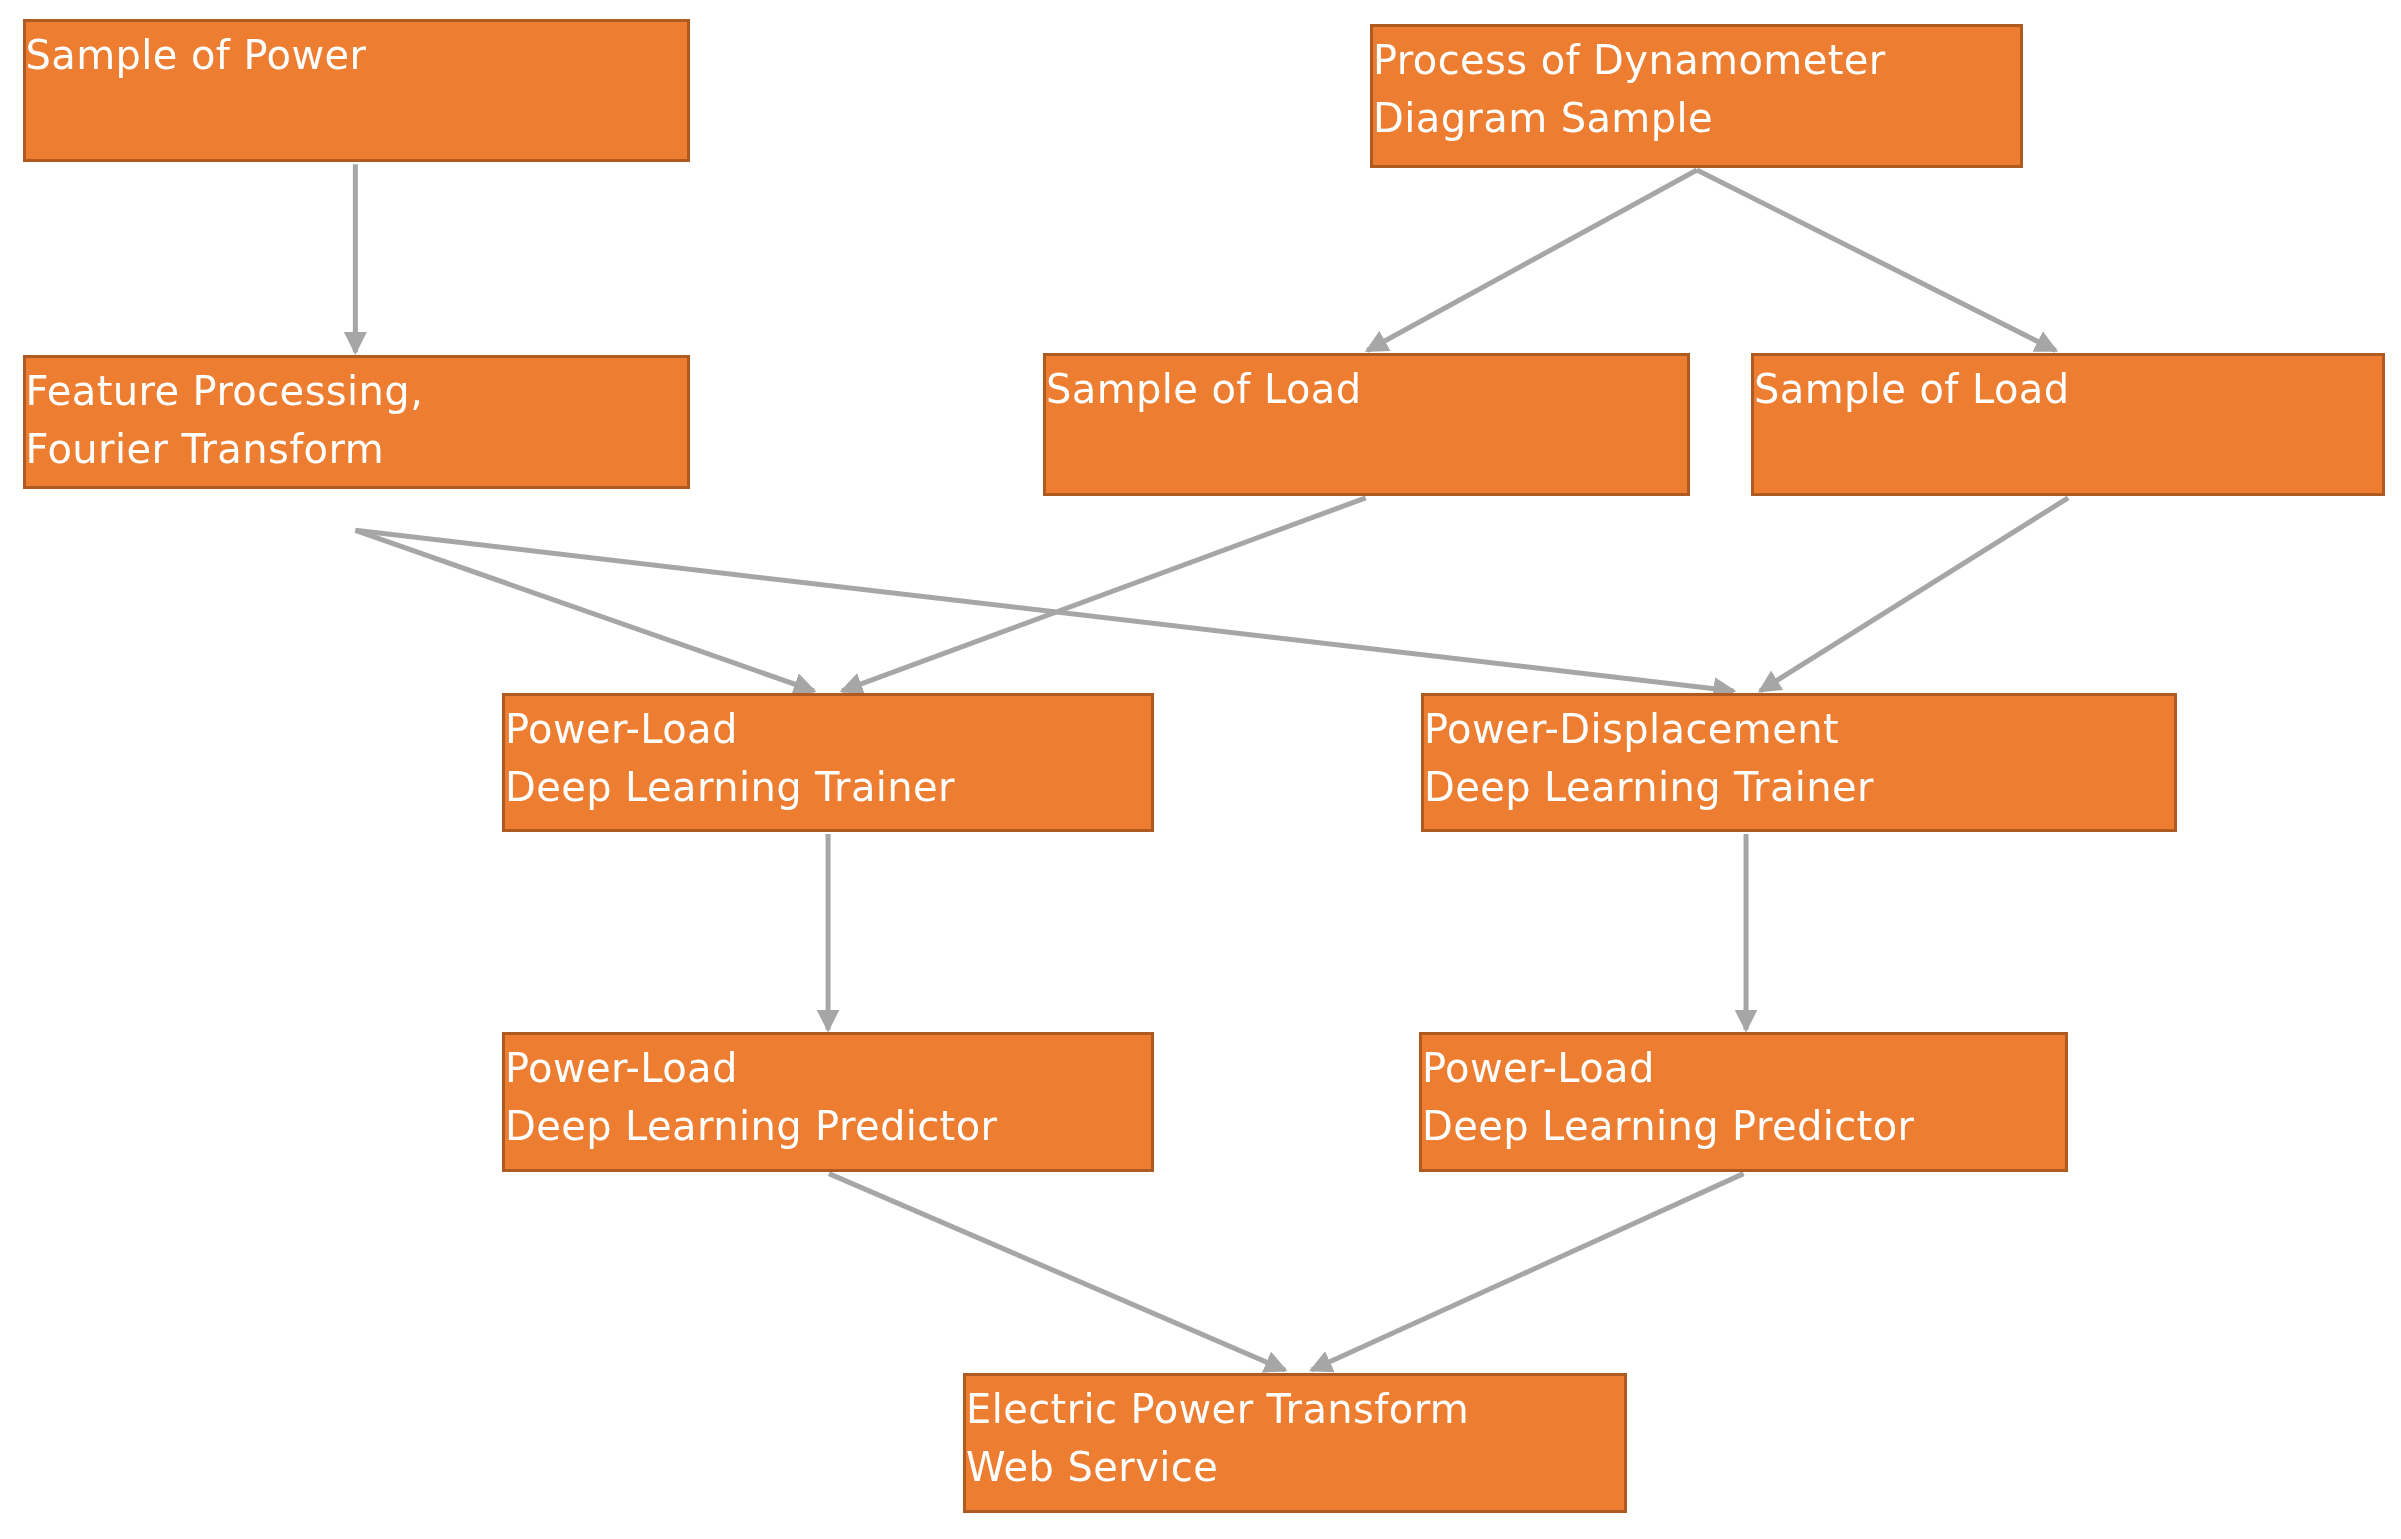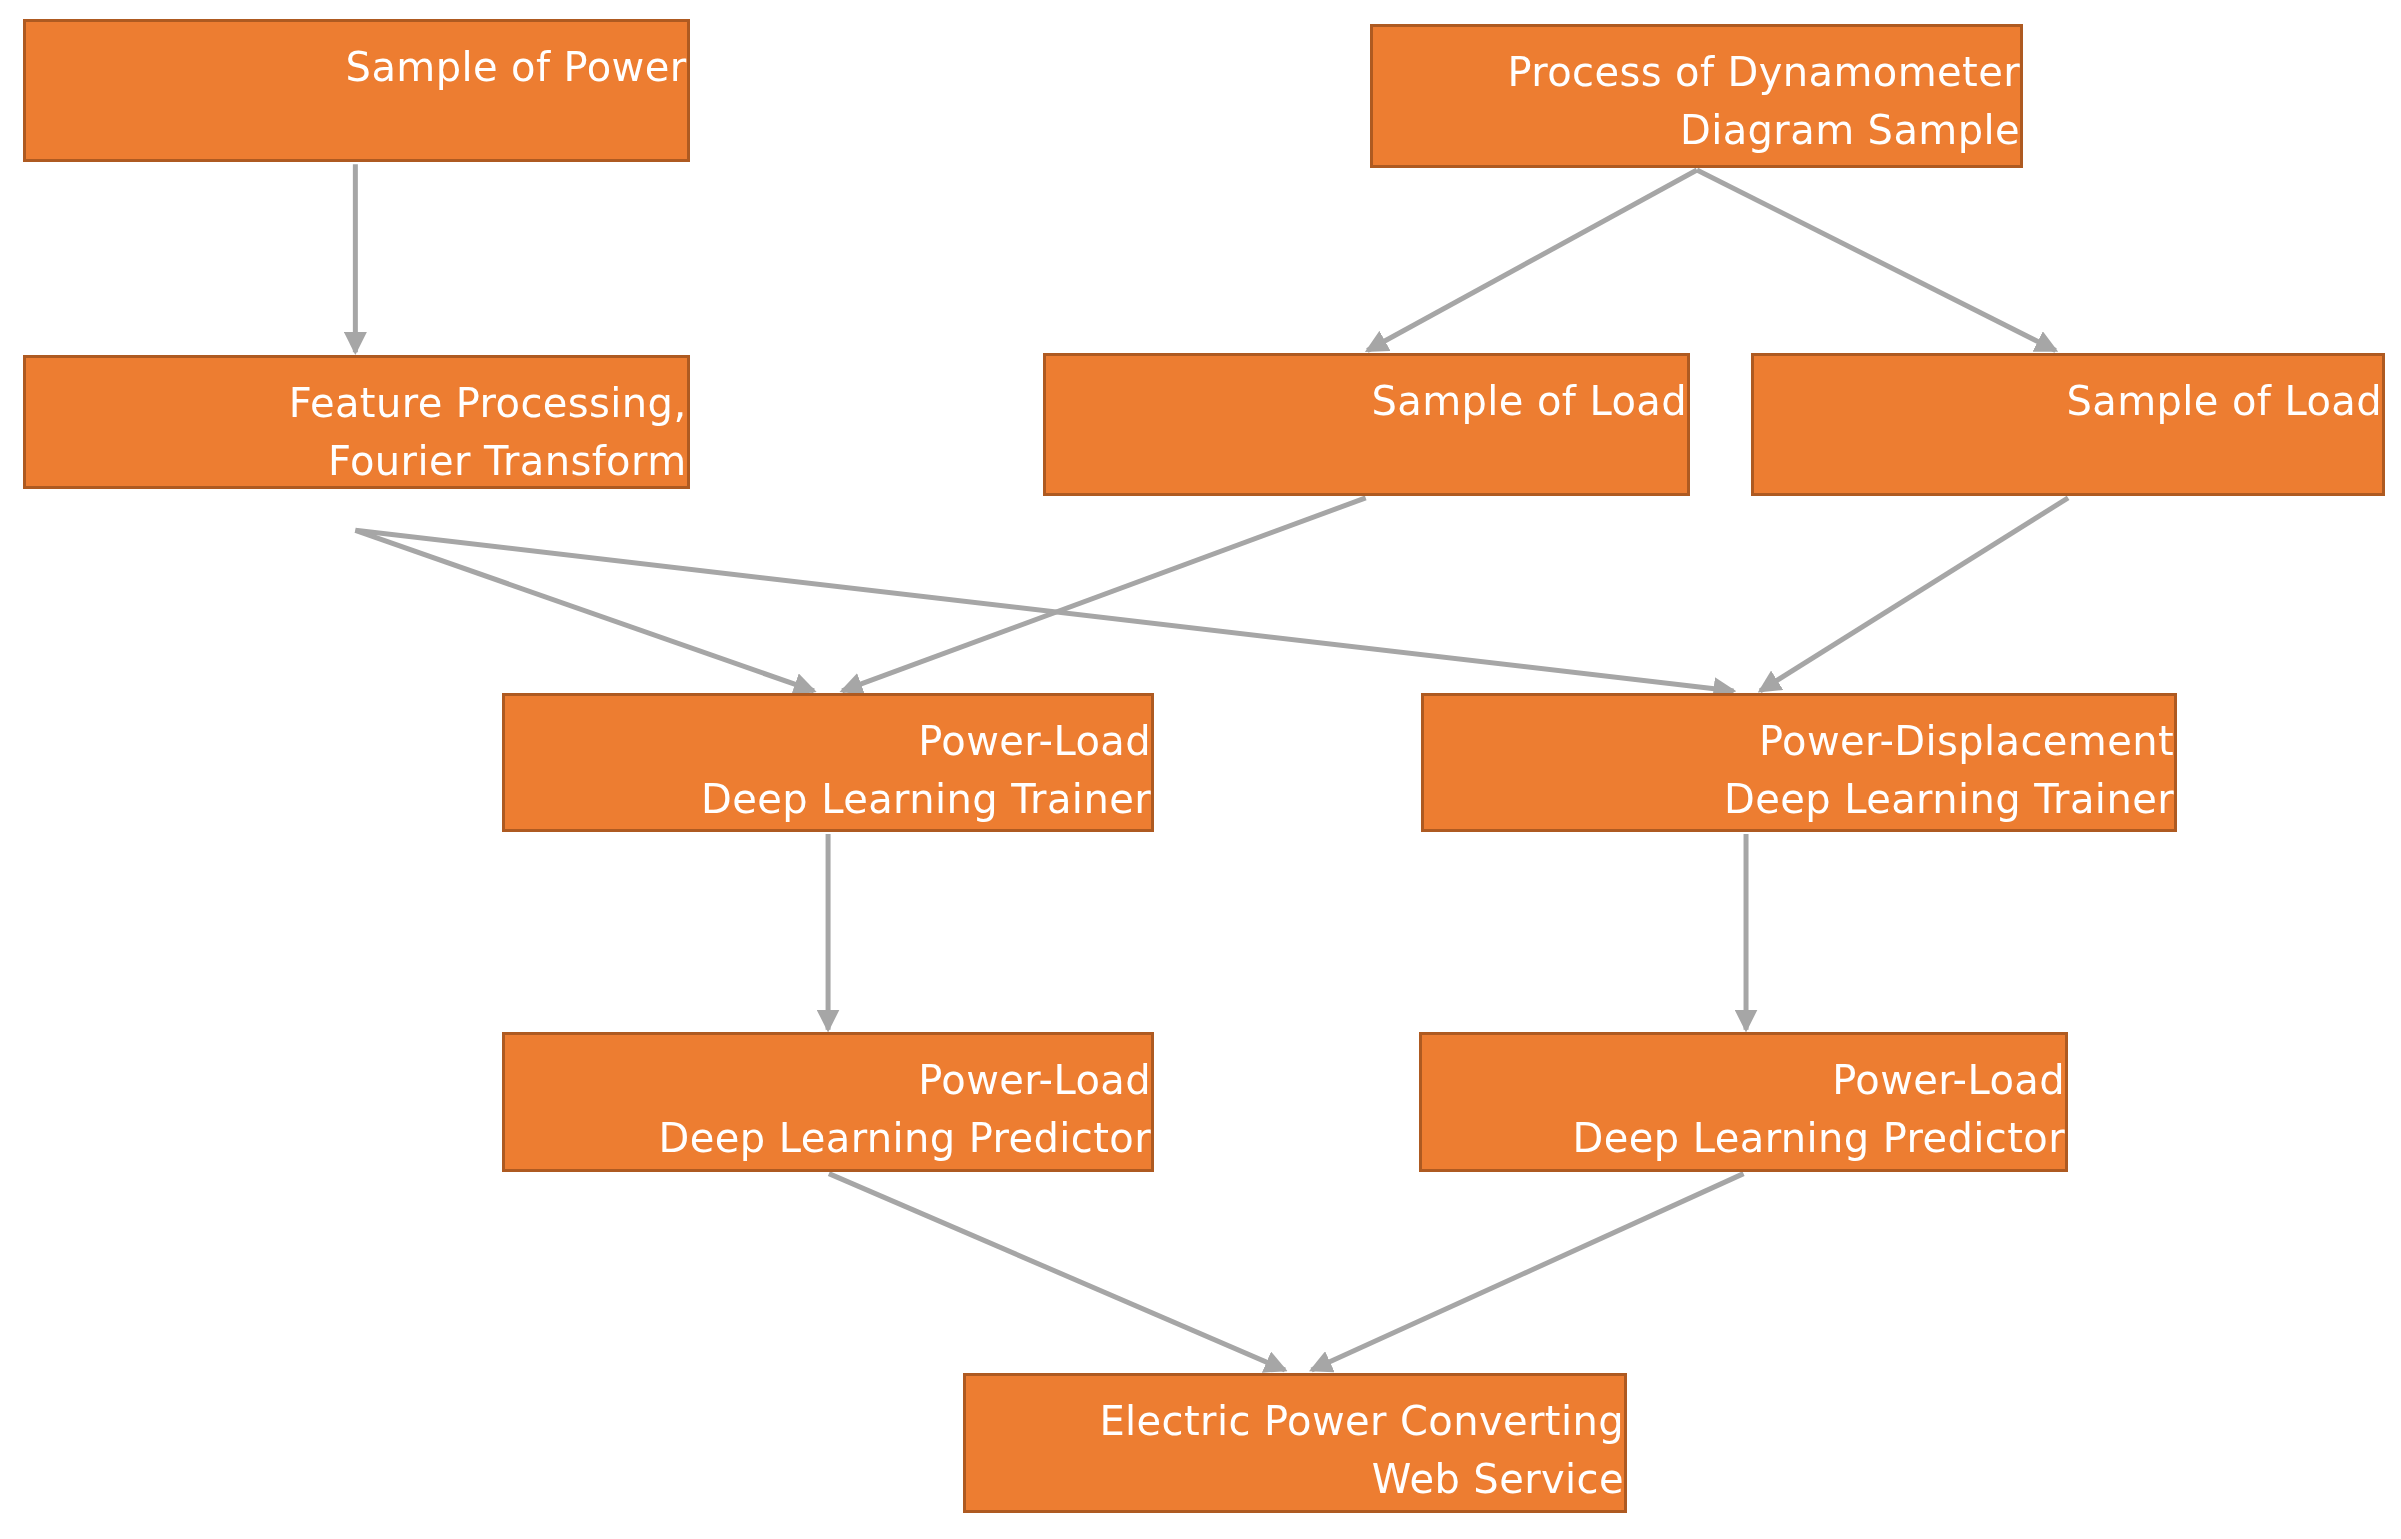--- a/index.html
+++ b/index.html
@@ -26,23 +26,23 @@
     pointer-events: none;
   }
   .node {
     position: absolute;
     box-sizing: border-box;
     border-style: solid;
     border-width: 3.3px;
     color: #ffffff;
     font-size: 40px;
     line-height: 58px;
-    text-align: right;
+    text-align: left;
     white-space: pre-line;
-    padding-top: 16px;
+    padding-top: 4px;
     letter-spacing: 0.4px;
   }
 </style>
 </head>
 <body>
 
 <div class="canvas" style="background: rgb(255, 255, 255);">
   <svg class="edges-layer" xmlns="http://www.w3.org/2000/svg" width="2401" height="1540" viewBox="0 0 2885 1850">
     <defs>
       <marker id="arrowhead" viewBox="0 0 4 4" markerWidth="4.6" markerHeight="4.6" refX="3.5" refY="2" orient="auto" markerUnits="strokeWidth">
@@ -72,16 +72,16 @@
     <div class="node" style="left: 1043px; top: 353px; width: 647px; height: 143px; background: rgb(237, 125, 49); border-color: rgb(174, 90, 33); color: rgb(255, 255, 255);">Sample of Load</div>
     <div class="node" style="left: 1751px; top: 353px; width: 634px; height: 143px; background: rgb(237, 125, 49); border-color: rgb(174, 90, 33); color: rgb(255, 255, 255);">Sample of Load</div>
     <div class="node" style="left: 502px; top: 693px; width: 652px; height: 139px; background: rgb(237, 125, 49); border-color: rgb(174, 90, 33); color: rgb(255, 255, 255);">Power-Load
 Deep Learning Trainer</div>
     <div class="node" style="left: 1421px; top: 693px; width: 756px; height: 139px; background: rgb(237, 125, 49); border-color: rgb(174, 90, 33); color: rgb(255, 255, 255);">Power-Displacement
 Deep Learning Trainer</div>
     <div class="node" style="left: 502px; top: 1032px; width: 652px; height: 140px; background: rgb(237, 125, 49); border-color: rgb(174, 90, 33); color: rgb(255, 255, 255);">Power-Load
 Deep Learning Predictor</div>
     <div class="node" style="left: 1419px; top: 1032px; width: 649px; height: 140px; background: rgb(237, 125, 49); border-color: rgb(174, 90, 33); color: rgb(255, 255, 255);">Power-Load
 Deep Learning Predictor</div>
-    <div class="node" style="left: 963px; top: 1373px; width: 664px; height: 140px; background: rgb(237, 125, 49); border-color: rgb(174, 90, 33); color: rgb(255, 255, 255);">Electric Power Converting
+    <div class="node" style="left: 963px; top: 1373px; width: 664px; height: 140px; background: rgb(237, 125, 49); border-color: rgb(174, 90, 33); color: rgb(255, 255, 255);">Electric Power Transform
 Web Service</div>
   </div>
 
 
 </body></html>

